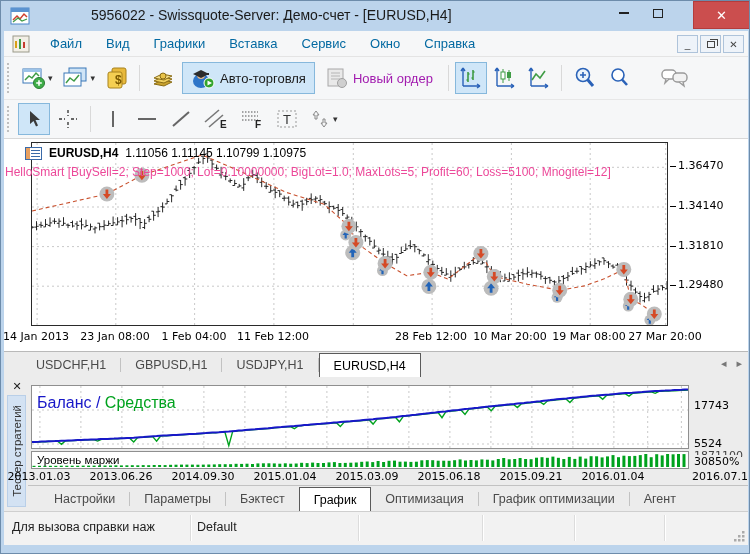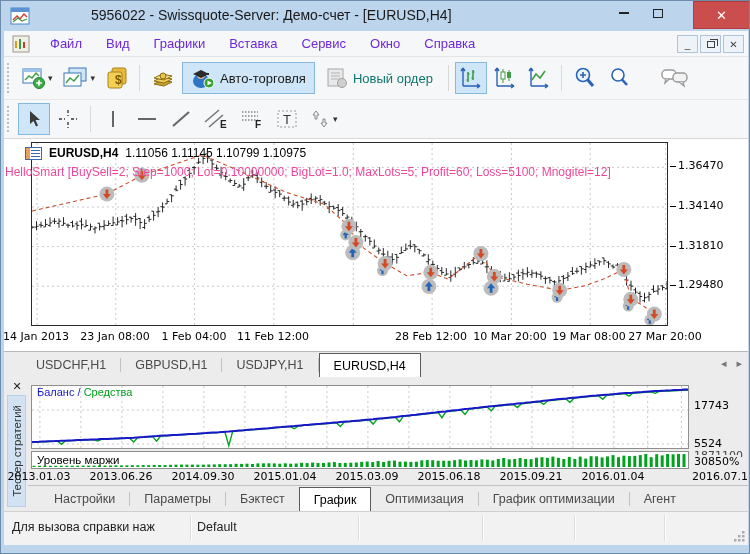--- a/index.html
+++ b/index.html
@@ -16,38 +16,38 @@
   .btn-max { left:641px; width:32px; }
   .btn-close { left:692px; width:57px; height:28px; background:#cb4e4e; border:1px solid #b43c3c;
                color:#fff; font-size:13px; }
   .min-shape { width:10px; height:2px; background:#222; }
   .max-shape { width:10px; height:9px; border:1.5px solid #222; }
 
   
   .menubar { position:absolute; left:3px; top:30px; width:744px; height:26px; background:#f6f7f8;
              display:flex; align-items:center; border-bottom:1px solid #e4e4e4; }
   .menu-logo { margin:0 8px 0 8px; }
-  .menu-item { padding:8px 12px; font-size:13px; color:#6d28d9; cursor:default; }
+  .menu-item { padding:8px 12px; font-size:13px; color:#0369a1; cursor:default; }
   .mdi-group { position:absolute; right:4px; top:4px; display:flex; gap:2px; }
   .mdi-btn { width:21px; height:18px; border:1px solid #aec3da; background:#eef3f9; display:flex;
              align-items:center; justify-content:center; font-size:10px; color:#444; }
   .restore-shape { position:relative; width:8px; height:7px; border:1px solid #444; background:#eef3f9; }
   .restore-shape::before { content:""; position:absolute; left:2px; top:-3px; width:7px; height:6px;
              border:1px solid #444; border-bottom:none; border-left:none; }
 
   
   .toolbar { position:absolute; left:3px; width:744px; background:#f6f7f8; display:flex; align-items:center; }
   .tb1 { top:56px; height:43px; border-bottom:1px solid #e7e7e7; }
   .tb2 { top:99px; height:39px; border-bottom:1px solid #d8d8d8; }
   .grip { width:6px; height:70%; border-left:2px dotted #bfbfbf; margin:0 4px 0 3px; }
   .tbtn { height:32px; min-width:32px; display:flex; align-items:center; justify-content:center;
           border:1px solid transparent; margin:0 1px; padding:0 3px; }
   .tbtn.selected { background:#cfe6f8; border-color:#86b8dc; }
   .tbtn.labelled { padding:0 8px; gap:5px; font-size:13px; color:#1a1a1a; }
-  .tbtn.disabled { color:#0f766e; }
+  .tbtn.disabled { color:#a21caf; }
   .tsep { width:1px; height:26px; background:#d9d9d9; margin:0 5px; }
   .dd { font-size:9px; color:#333; margin-left:2px; }
 
   
   .chart-region { position:absolute; left:3px; top:138px; width:744px; height:212px; background:#fff; }
   .plot-box { position:absolute; left:27px; top:3px; width:637px; height:184px;
               border:1px solid #2a2a2a; background:#fff; }
   .plot-box svg { display:block; }
   .legend-row { position:absolute; left:21px; top:7px; display:flex; align-items:center; gap:7px; z-index:5; }
   .legend-sym { font-size:12px; font-weight:bold; color:#000; }
@@ -73,21 +73,21 @@
   .tester { position:absolute; left:3px; top:376px; width:744px; height:134px; background:#ececec; }
   .tester-bar { position:absolute; left:1px; top:0; width:23px; height:134px; }
   .tester-close { position:absolute; left:5px; top:2px; width:14px; height:14px; font-size:11px; color:#222;
                   display:flex; align-items:center; justify-content:center; }
   .tester-vlabel { position:absolute; left:2px; top:18px; width:19px; height:112px; background:#d3e2f3;
                    border:1px solid #b9cfe8; display:flex; align-items:center; justify-content:center; }
   .tester-vlabel span { writing-mode:vertical-rl; transform:rotate(180deg); font-size:11.5px; color:#333;
                         white-space:nowrap; overflow:hidden; }
   .balance-box { position:absolute; left:27px; top:8px; width:658px; height:64px; background:#fff;
                  border:1px solid #8f8f8f; }
-  .balance-legend { position:absolute; left:5px; top:0; font-size:11px; z-index:4; }
+  .balance-legend { position:absolute; left:5px; top:8px; font-size:16px; z-index:4; }
   .margin-box { position:absolute; left:27px; top:74px; width:658px; height:18px; background:#fff;
                 border:1px solid #8f8f8f; }
   .margin-label { position:absolute; left:5px; top:2px; font-size:11.5px; color:#000; z-index:4; }
   .tester-dates { position:absolute; left:27px; top:93px; width:658px; height:14px; }
   .tester-date { position:absolute; font-size:11px; color:#000; white-space:nowrap; transform:translateX(-50%);
                  font-family:"DejaVu Sans",sans-serif; }
   .tester-right { position:absolute; left:688px; top:0; width:56px; height:134px; overflow:hidden; }
   .tr-val { position:absolute; font-size:11px; color:#000; font-family:"DejaVu Sans",sans-serif; white-space:nowrap; }
 
   

